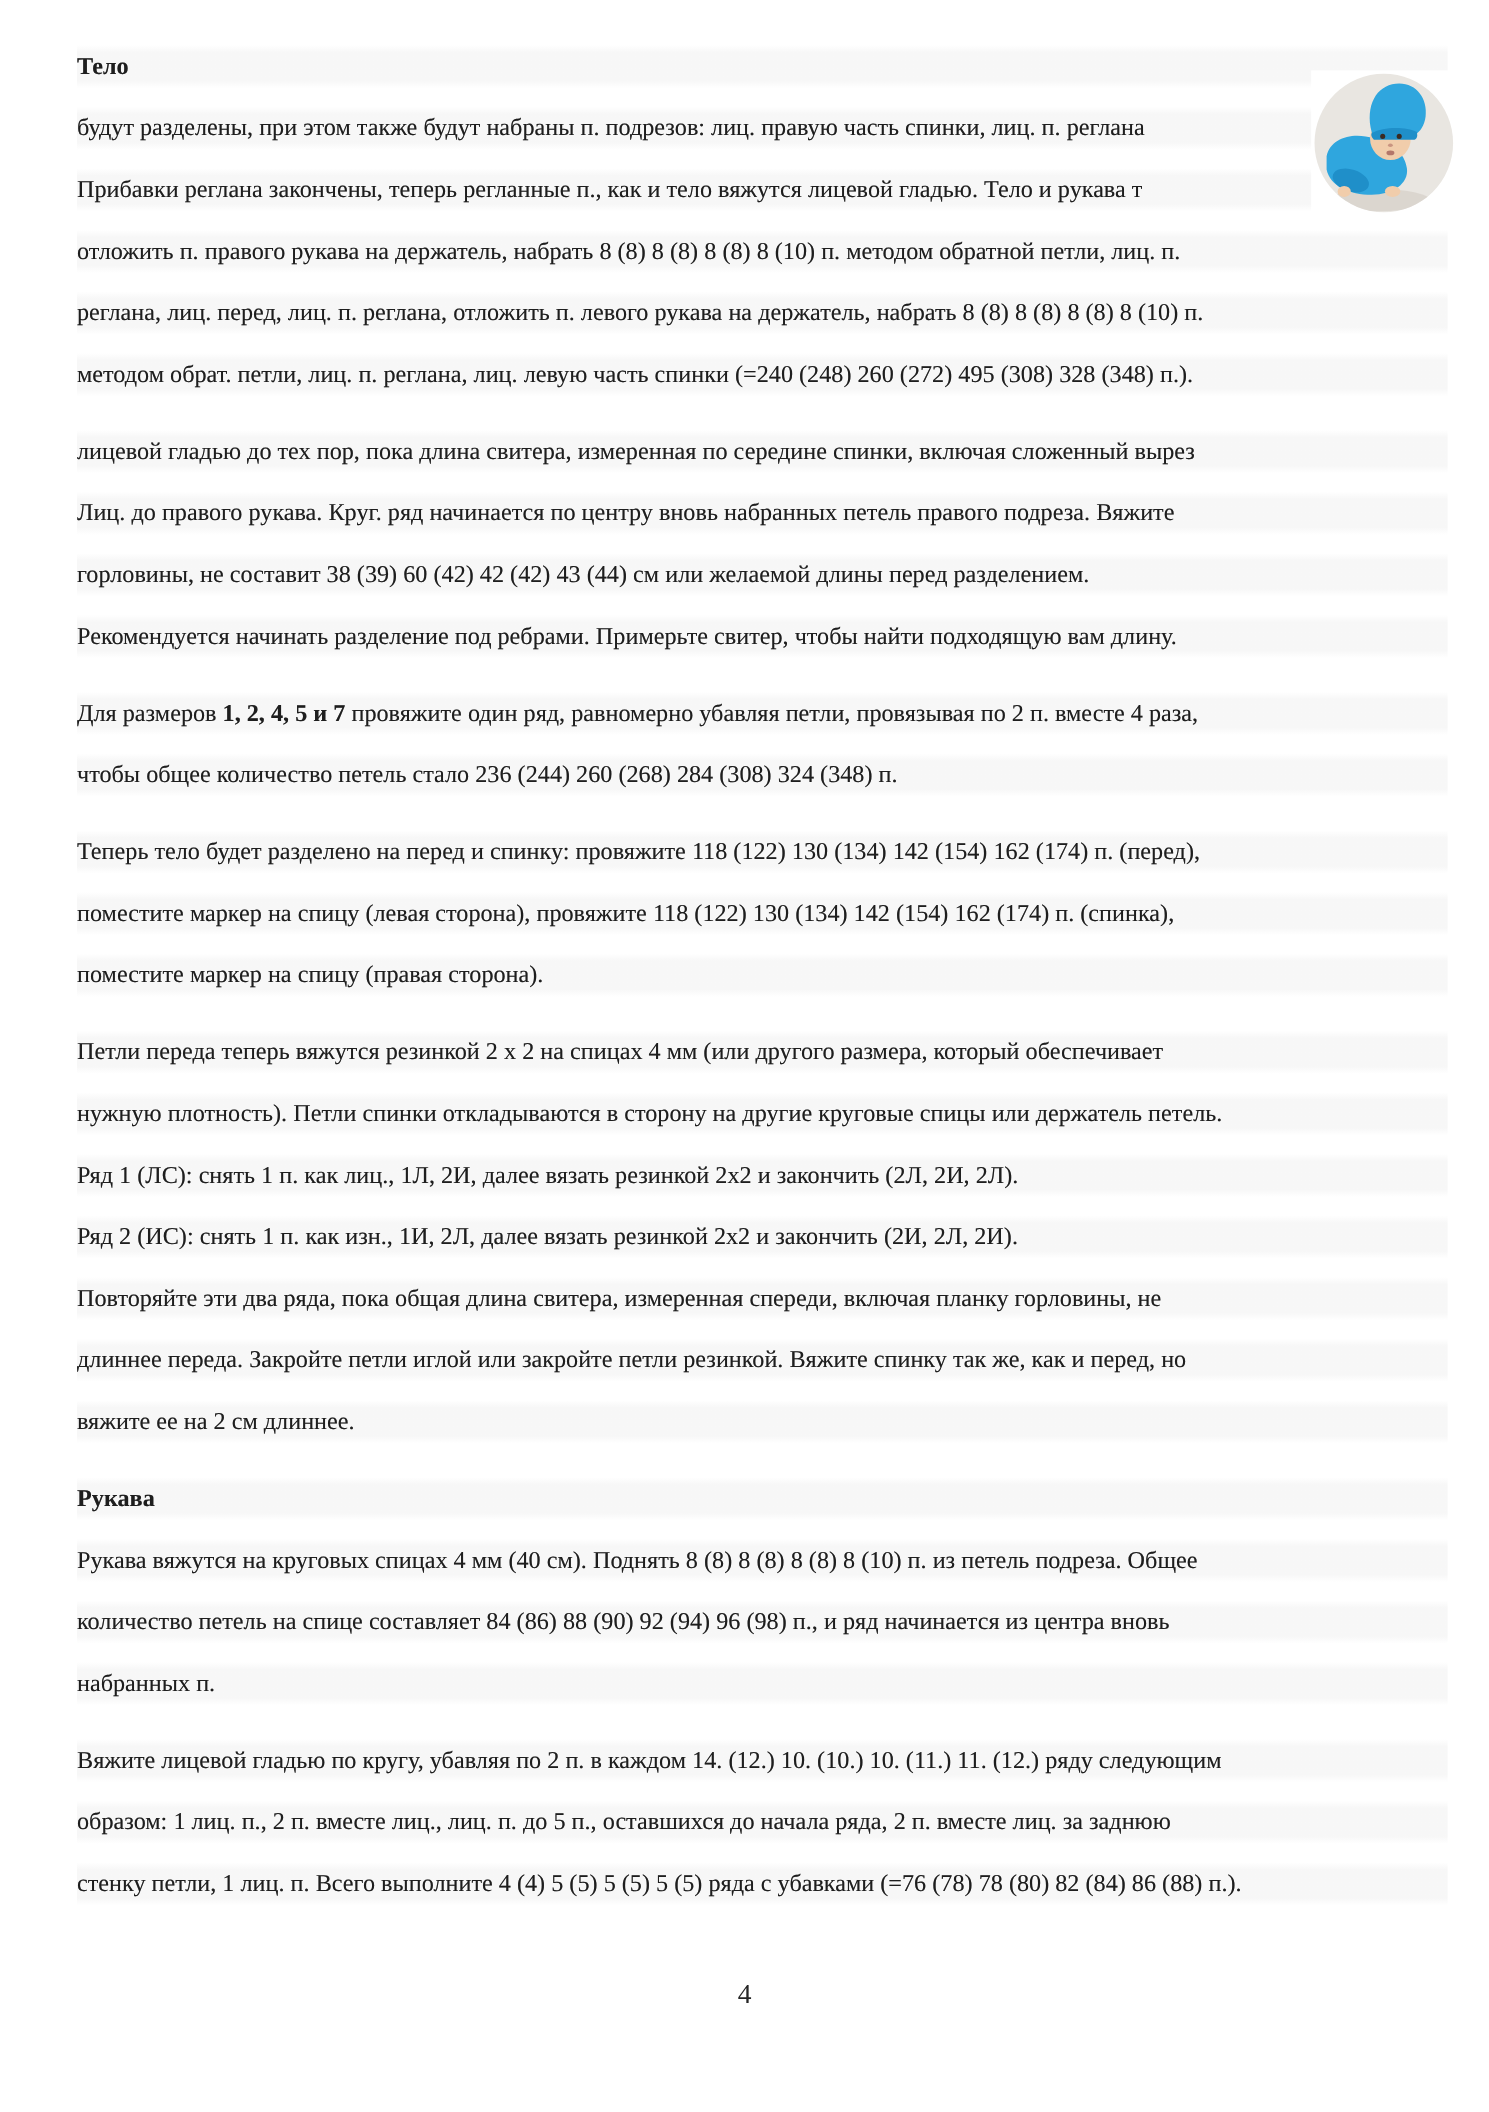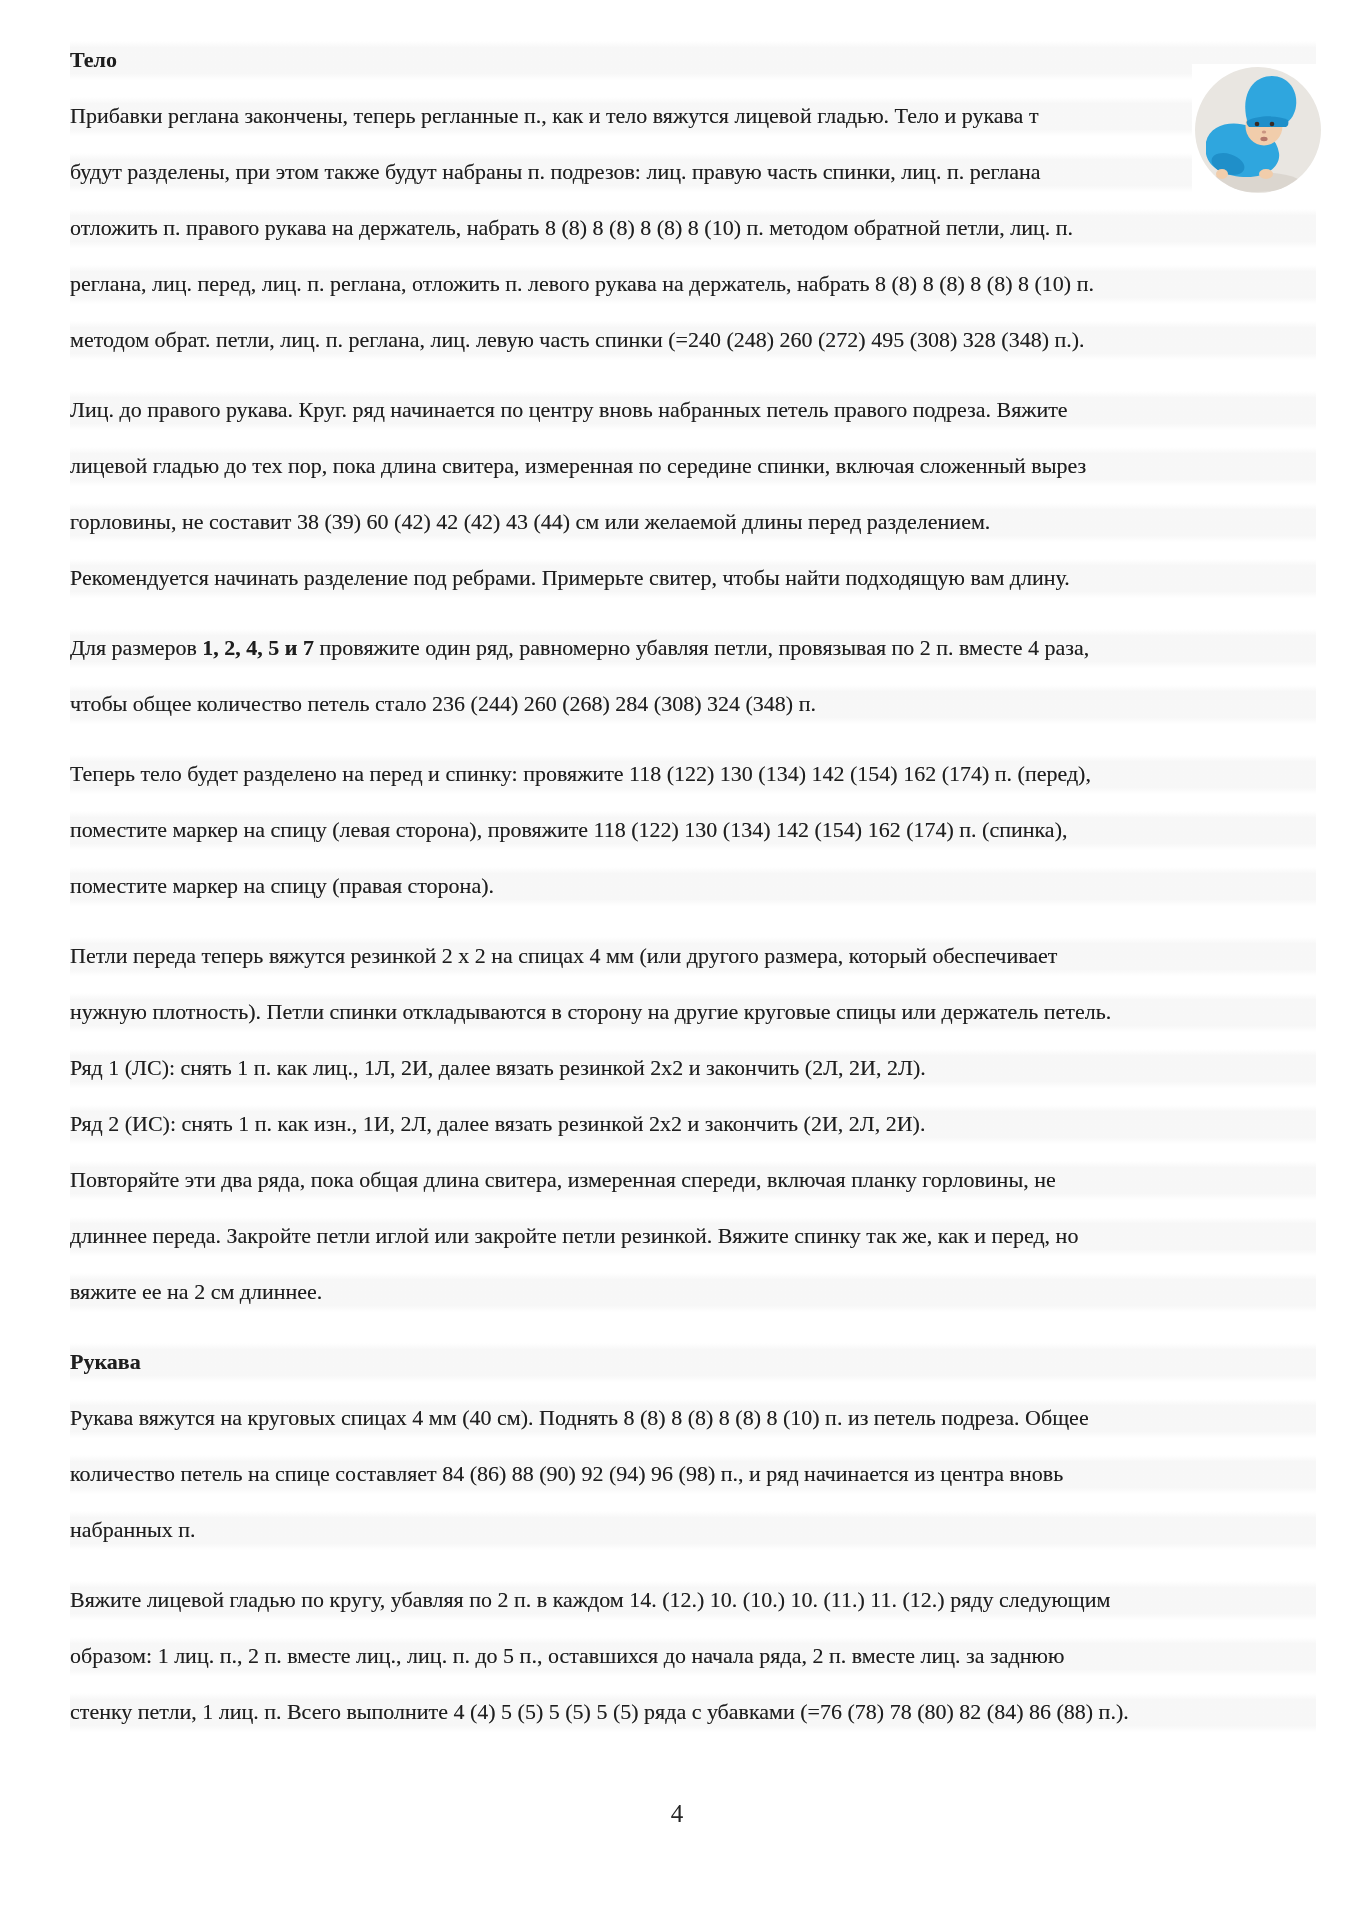--- a/index.html
+++ b/index.html
@@ -59,29 +59,29 @@
 </head>
 <body>
 
 <div class="page">
 
   <div class="content">
       <div class="block heading">
         <div class="line">Тело</div>
       </div>
       <div class="block paragraph">
+        <div class="line">будут разделены, при этом также будут набраны п. подрезов: лиц. правую часть спинки, лиц. п. реглана</div>
         <div class="line">Прибавки реглана закончены, теперь регланные п., как и тело вяжутся лицевой гладью. Тело и рукава т</div>
-        <div class="line">будут разделены, при этом также будут набраны п. подрезов: лиц. правую часть спинки, лиц. п. реглана</div>
         <div class="line">отложить п. правого рукава на держатель, набрать 8 (8) 8 (8) 8 (8) 8 (10) п. методом обратной петли, лиц. п.</div>
         <div class="line">реглана, лиц. перед, лиц. п. реглана, отложить п. левого рукава на держатель, набрать 8 (8) 8 (8) 8 (8) 8 (10) п.</div>
         <div class="line">методом обрат. петли, лиц. п. реглана, лиц. левую часть спинки (=240 (248) 260 (272) 495 (308) 328 (348) п.).</div>
       </div>
       <div class="block paragraph">
+        <div class="line">лицевой гладью до тех пор, пока длина свитера, измеренная по середине спинки, включая сложенный вырез</div>
         <div class="line">Лиц. до правого рукава. Круг. ряд начинается по центру вновь набранных петель правого подреза. Вяжите</div>
-        <div class="line">лицевой гладью до тех пор, пока длина свитера, измеренная по середине спинки, включая сложенный вырез</div>
         <div class="line">горловины, не составит 38 (39) 60 (42) 42 (42) 43 (44) см или желаемой длины перед разделением.</div>
         <div class="line">Рекомендуется начинать разделение под ребрами. Примерьте свитер, чтобы найти подходящую вам длину.</div>
       </div>
       <div class="block paragraph">
         <div class="line"><span>Для размеров </span><span class="bold">1, 2, 4, 5 и 7</span><span> провяжите один ряд, равномерно убавляя петли, провязывая по 2 п. вместе 4 раза,</span></div>
         <div class="line">чтобы общее количество петель стало 236 (244) 260 (268) 284 (308) 324 (348) п.</div>
       </div>
       <div class="block paragraph">
         <div class="line">Теперь тело будет разделено на перед и спинку: провяжите 118 (122) 130 (134) 142 (154) 162 (174) п. (перед),</div>
         <div class="line">поместите маркер на спицу (левая сторона), провяжите 118 (122) 130 (134) 142 (154) 162 (174) п. (спинка),</div>

